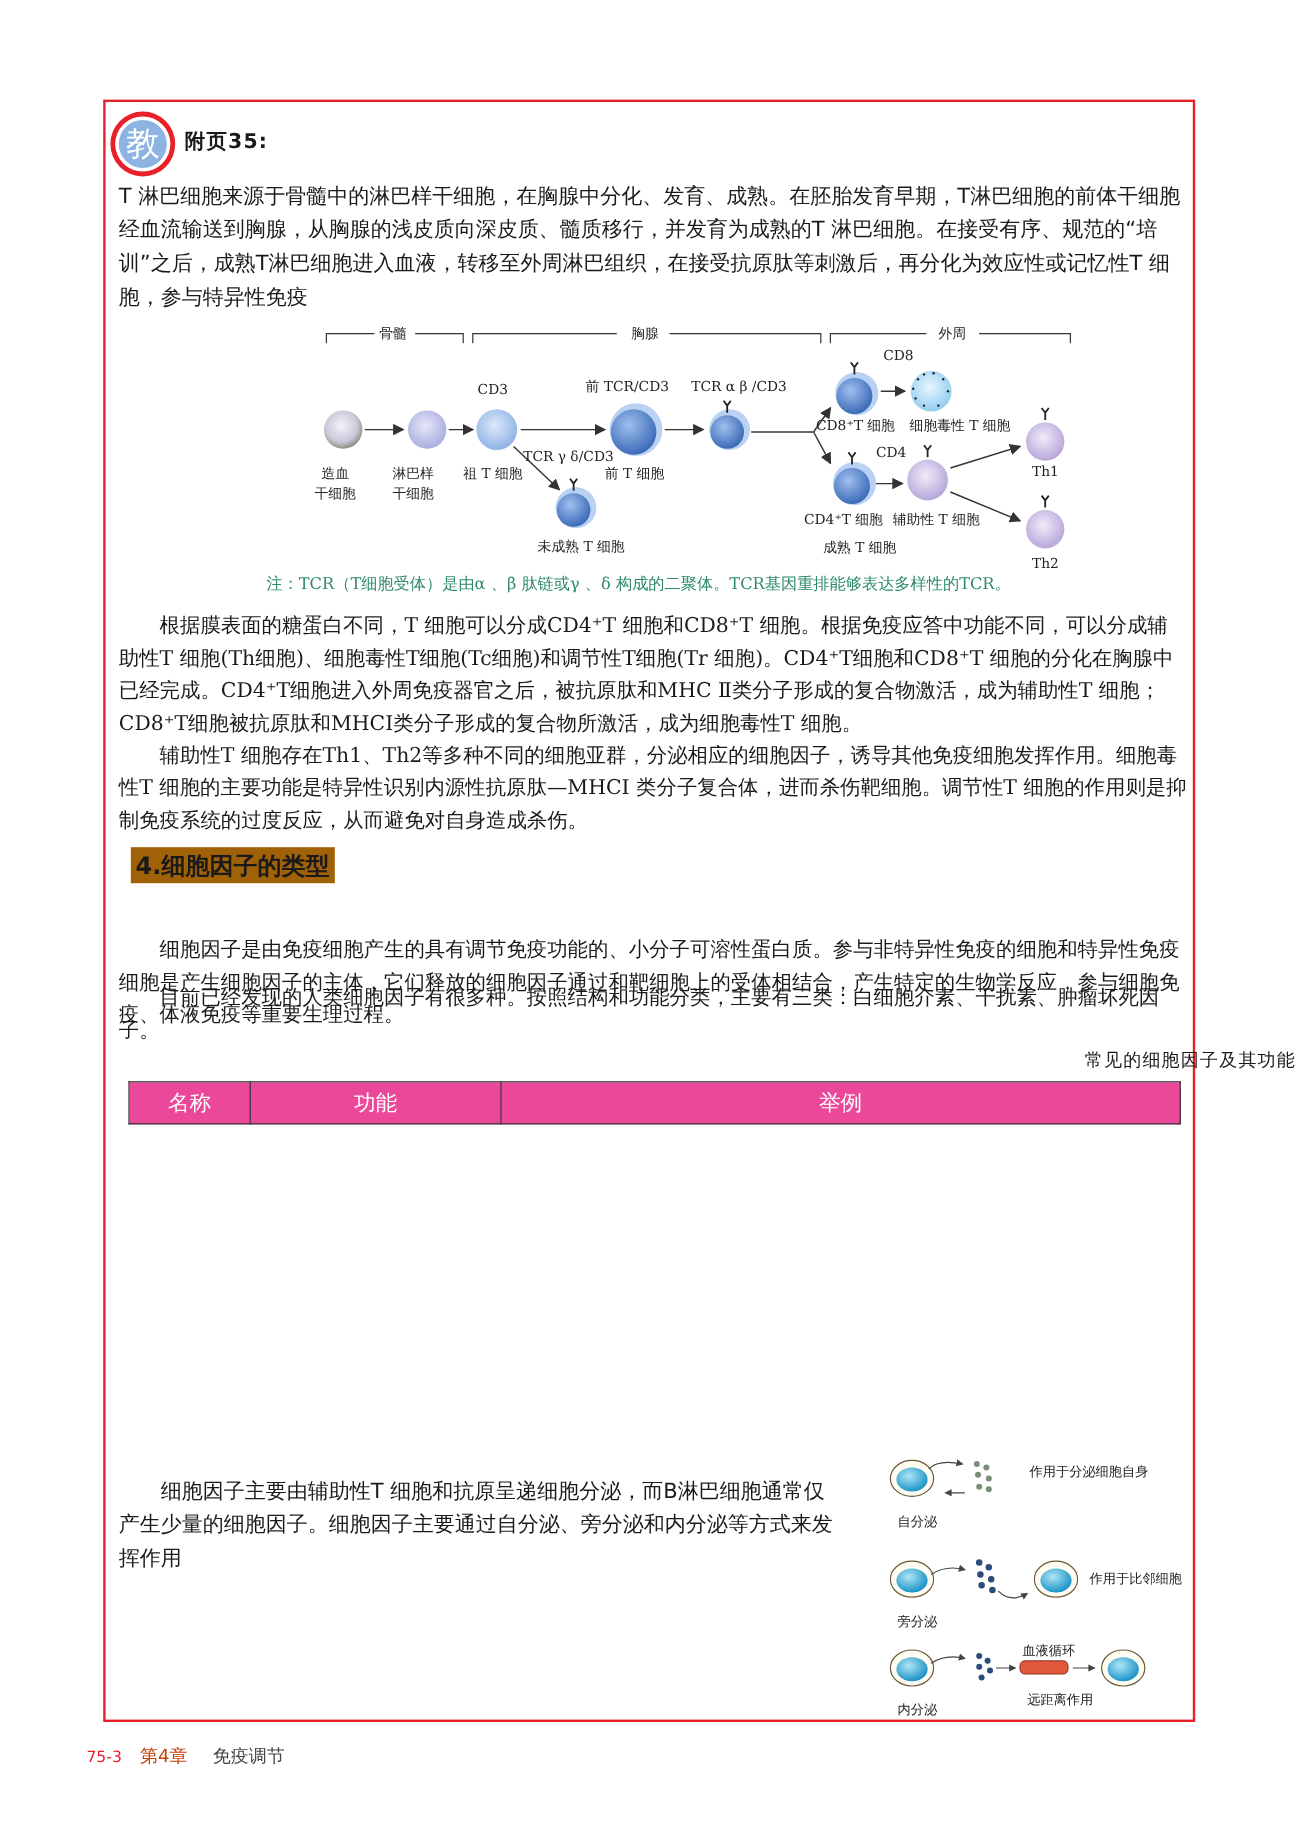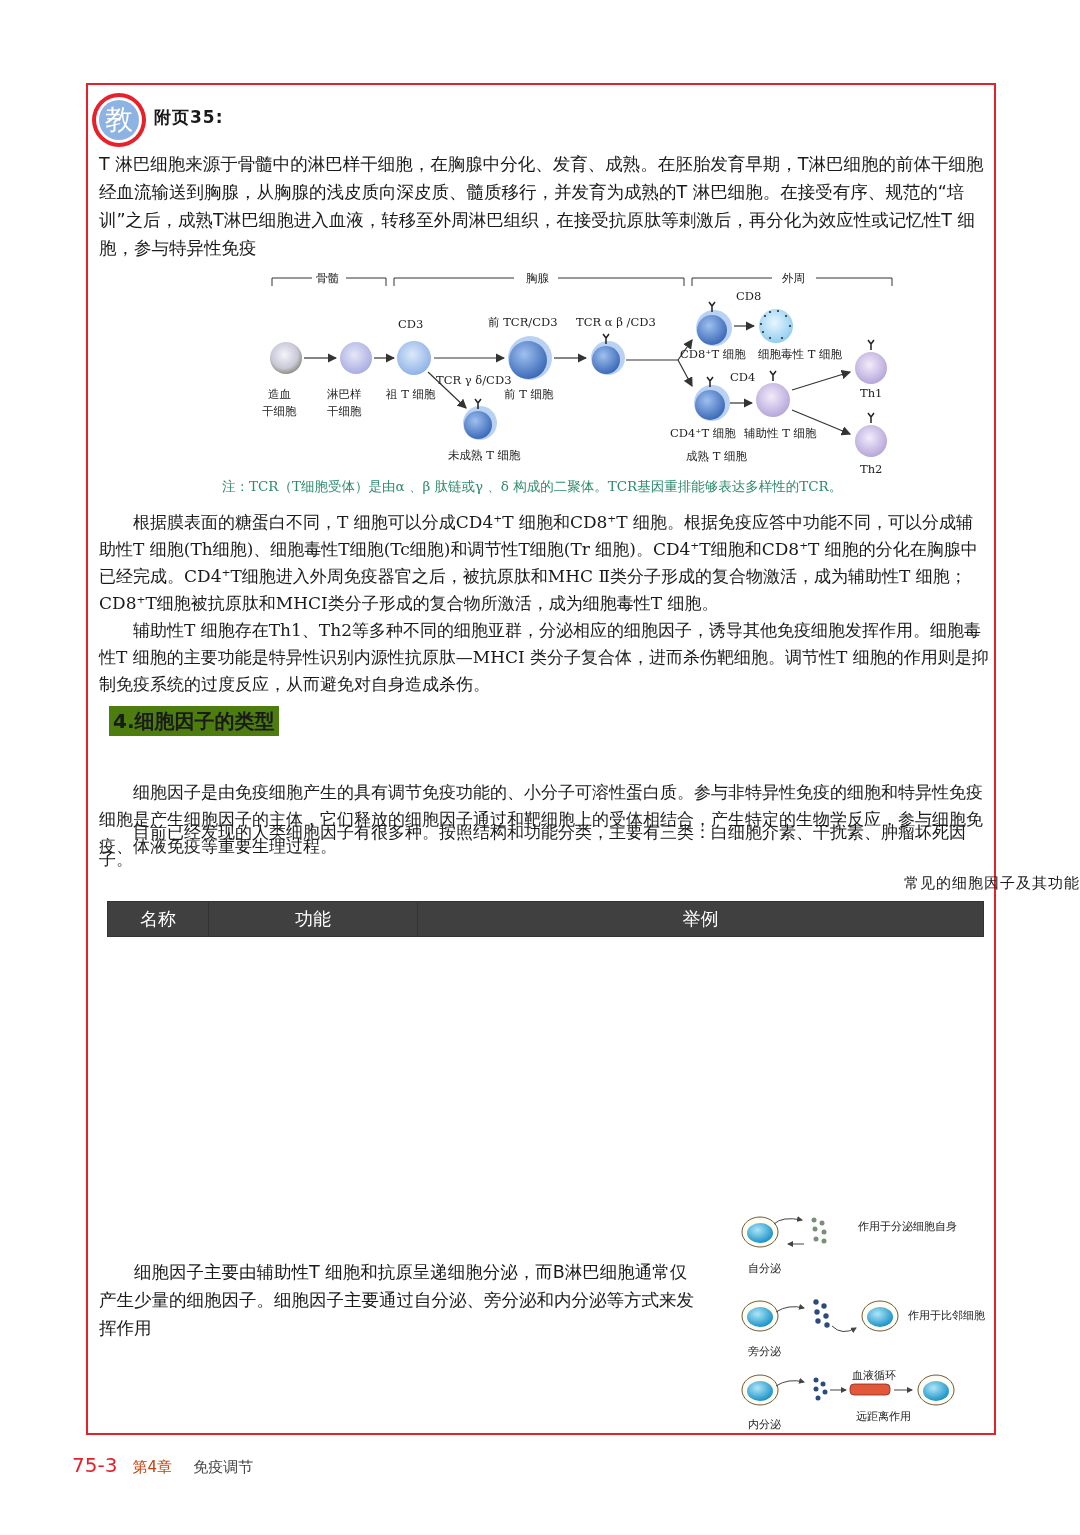--- a/index.html
+++ b/index.html
@@ -19,37 +19,37 @@
   .para { position: absolute; left: 99px; width: 890px; font-size: 17.5px; line-height: 28px;
           font-family: "DejaVu Sans", sans-serif; margin: 0; }
   .para.serif { font-family: "DejaVu Serif", serif; font-size: 17px; line-height: 27px; }
   .indent { text-indent: 2em; }
   
   .diagram { position: absolute; left: 260px; top: 268px; width: 640px; height: 212px; }
   .diagram svg { width: 640px; height: 212px; }
   .diagram text { font-family: "DejaVu Serif", serif; font-size: 11.5px; fill: #222; }
   .note { position: absolute; left: 222px; top: 478px; font-size: 13.5px; color: #2e8a6e;
           font-family: "DejaVu Serif", serif; white-space: nowrap; }
-  .section-heading { position: absolute; left: 109px; top: 706px; background: #4d7c0f; padding: 0 4px;
+  .section-heading { position: absolute; left: 109px; top: 706px; background: #a16207; padding: 0 4px;
                      font-size: 20px; font-weight: bold; font-family: "DejaVu Sans", sans-serif; line-height: 30px; }
   .table-caption { position: absolute; left: 0; width: 1080px; top: 874px; text-align: right;
                    font-size: 15px; letter-spacing: 1px; font-family: "DejaVu Serif", serif; }
   table.cytokines { position: absolute; left: 107px; top: 901px; width: 877px; border-collapse: collapse;
                     font-family: "DejaVu Serif", serif; font-size: 17px; }
-  table.cytokines th { background: #404040; color: #fff; font-weight: normal; height: 32px;
+  table.cytokines th { background: #ec4899; color: #fff; font-weight: normal; height: 32px;
                        border: 1.5px solid #333; font-size: 18px; }
   table.cytokines td { border: 1.5px solid #333; vertical-align: middle; line-height: 26px; padding: 2px 3px; }
   table.cytokines td.name { text-align: center; width: 92px; }
   table.cytokines td.name.tint { background: #e9f7f2; }
   table.cytokines td.func { width: 198px; }
   .mode-diagram { position: absolute; left: 738px; top: 1208px; width: 256px; height: 228px; }
   .mode-diagram svg { width: 256px; height: 228px; }
   .mode-diagram text { font-family: "DejaVu Sans", sans-serif; font-size: 11px; fill: #222; }
   .footer { position: absolute; left: 72px; top: 1453px; font-family: "DejaVu Sans", sans-serif; }
-  .footer .page { color: #e8202a; font-size: 20px; }
+  .footer .page { color: #e8202a; font-size: 13px; }
   .footer .chapter { color: #c2410c; font-size: 15px; margin-left: 10px; }
   .footer .chapter-title { color: #444; font-size: 15px; margin-left: 16px; }
 </style>
 </head>
 <body>
 
 <div class="frame"></div>
 
 <div class="badge">
   <div class="badge-inner">
@@ -197,21 +197,21 @@
     <tr>
       <th style="width:98px">名称</th>
       <th style="width:206px">功能</th>
       <th>举例</th>
     </tr>
   </thead>
   <tbody>
   </tbody>
 </table>
 
-<p class="para indent" style="top:1258px; width:600px;">细胞因子主要由辅助性T 细胞和抗原呈递细胞分泌，而B淋巴细胞通常仅产生少量的细胞因子。细胞因子主要通过自分泌、旁分泌和内分泌等方式来发挥作用</p>
+<p class="para indent" style="top:1229px; width:600px;">细胞因子主要由辅助性T 细胞和抗原呈递细胞分泌，而B淋巴细胞通常仅产生少量的细胞因子。细胞因子主要通过自分泌、旁分泌和内分泌等方式来发挥作用</p>
 
 <div class="mode-diagram">
   <svg viewBox="0 0 256 228" xmlns="http://www.w3.org/2000/svg">
     <defs>
       <radialGradient id="nuc" cx="40%" cy="35%" r="65%">
           <stop offset="0" stop-color="#aee6f7"></stop>
           <stop offset="1" stop-color="#1c93c6"></stop>
         </radialGradient>
       <marker id="ar2" markerWidth="6" markerHeight="6" refX="5" refY="3" orient="auto">
           <path d="M0,0 L6,3 L0,6 z" fill="#444"></path>

